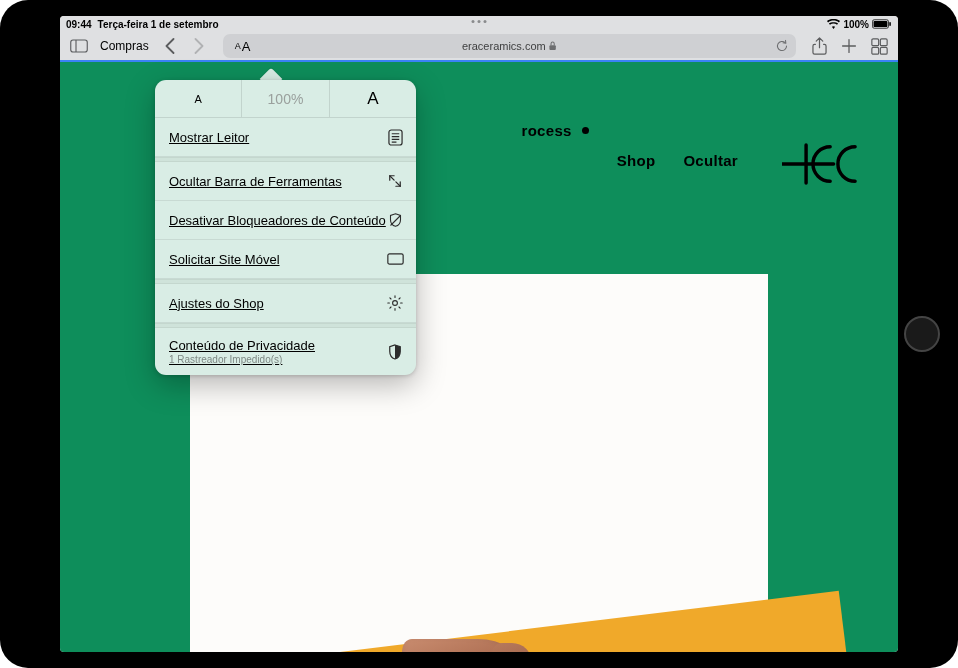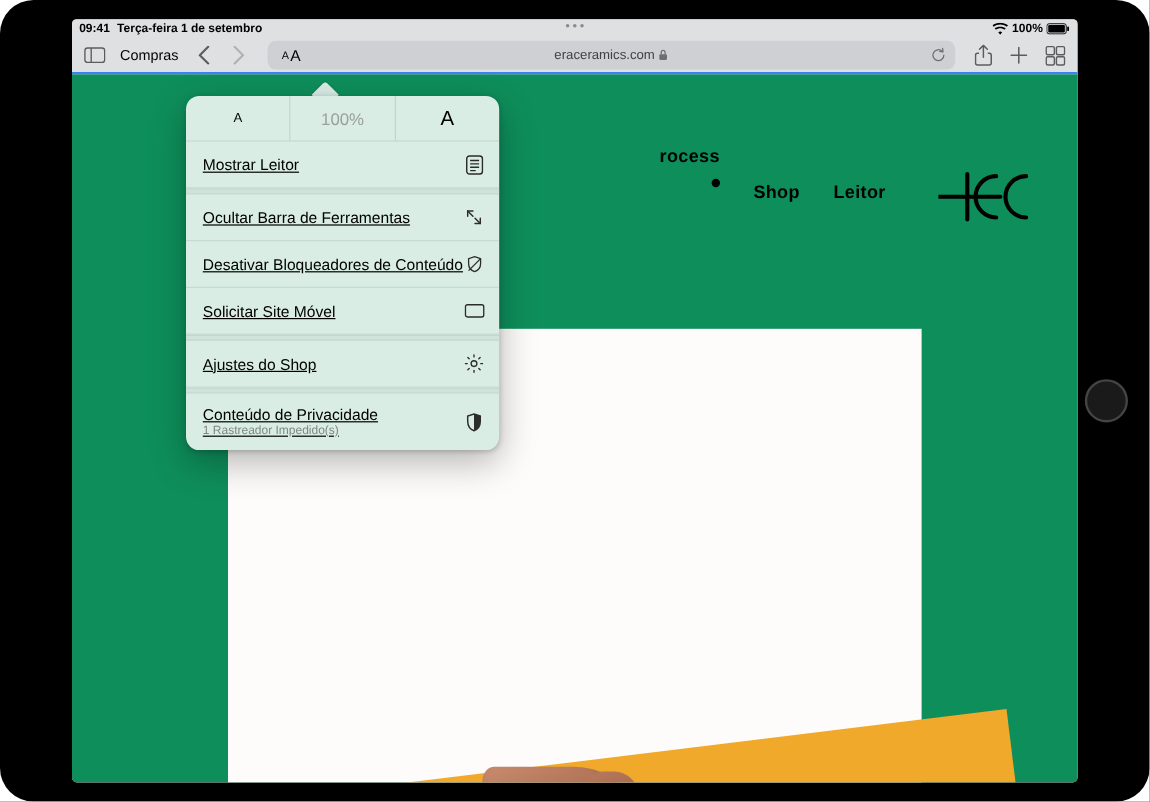--- a/index.html
+++ b/index.html
@@ -147,22 +147,22 @@
       top: 60px;
       left: 0;
       right: 30px;
       display: flex;
       align-items: flex-start;
       justify-content: flex-end;
       gap: 0;
     }
     .nav-col {
       display: flex;
-      flex-direction: column;
-      align-items: flex-end;
+      flex-direction: row;
+      align-items: center;
       gap: 10px;
       margin: 0 14px;
     }
     .nav-link {
       font-size: 15px;
       font-weight: 600;
       color: #000;
       letter-spacing: 0.3px;
     }
     .nav-dot {
@@ -305,21 +305,21 @@
   <div class="ipad-screen">
 
     <div class="grabber">
       <span></span>
         <span></span>
         <span></span>
     </div>
 
     <div class="status-bar">
       <div class="status-left">
-        <span>09:41</span>
+        <span>09:44</span>
         <span>Terça-feira 1 de setembro</span>
       </div>
       <div class="status-right">
         <span class="wifi-icon">
           <svg width="13" height="10" viewBox="0 0 24 18">
               <path fill="#000" d="M12 18l-3-3.8c1.7-1.5 4.3-1.5 6 0L12 18zM5.5 10.6l-2-2.5C7 4.9 17 4.9 20.5 8.1l-2 2.5c-3.9-3.1-9.1-3.1-13 0zM2 6l-2-2.5C6.3-1.8 17.7-1.8 24 3.5L22 6C16.4 1.3 7.6 1.3 2 6z"></path>
             </svg>
         </span>
         <span>100%</span>
         <span class="batt">
@@ -397,21 +397,21 @@
     <div class="viewport">
       <div class="site-nav">
         <div class="nav-col" style="margin-top:0">
           <span class="nav-link">rocess</span>
           <span class="nav-dot"></span>
         </div>
         <div class="nav-col" style="margin-top:30px">
           <span class="nav-link">Shop</span>
         </div>
         <div class="nav-col" style="margin-top:30px">
-          <span class="nav-link">Leitor</span>
+          <span class="nav-link">Ocultar</span>
         </div>
         <div class="logo-wrap">
           <svg width="86" height="56" viewBox="0 0 100 64">
             <line x1="0" y1="32" x2="60" y2="32" stroke="#000" stroke-width="4" stroke-linecap="round"></line>
             <line x1="28" y1="10" x2="28" y2="54" stroke="#000" stroke-width="4" stroke-linecap="round"></line>
             <path d="M50 12a20 20 0 0 0 0 40" fill="none" stroke="#000" stroke-width="4" stroke-linecap="round" transform="translate(6,0)"></path>
             <path d="M85 12a20 20 0 0 0 0 40" fill="none" stroke="#000" stroke-width="4" stroke-linecap="round"></path>
           </svg>
         </div>
       </div>

